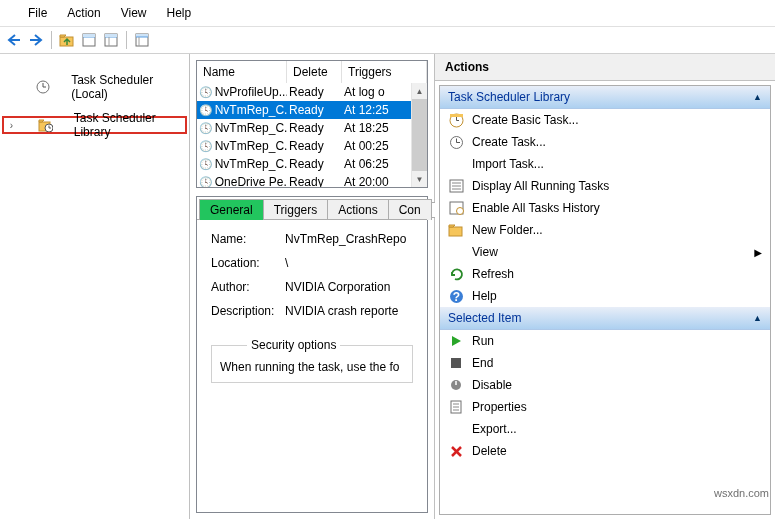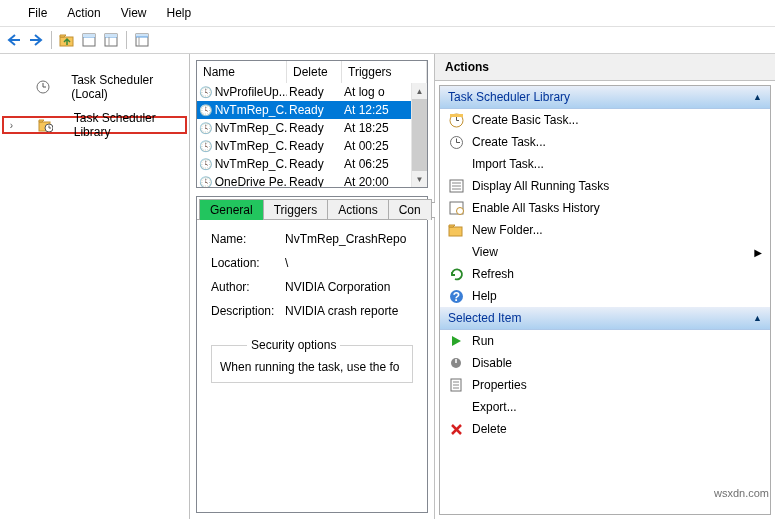--- a/index.html
+++ b/index.html
@@ -331,20 +331,28 @@
       <div class="action-item">
         <span class="icon">
             <svg width="12" height="12">
               <path d="M2 1 L11 6 L2 11 Z" fill="#2aa62a"></path>
             </svg>
           </span>
         <span>Run</span>
       </div>
       <div class="action-item">
         <span class="icon">
+            <svg width="12" height="12">
+              <rect x="1" y="1" width="10" height="10" fill="#555"></rect>
+            </svg>
+          </span>
+        <span>End</span>
+      </div>
+      <div class="action-item">
+        <span class="icon">
             <svg width="14" height="14">
               <circle cx="7" cy="7" r="5" fill="#888"></circle>
               <path d="M7 3 L7 7" stroke="#fff" stroke-width="1.5"></path>
             </svg>
           </span>
         <span>Disable</span>
       </div>
       <div class="action-item">
         <span class="icon">
             <svg width="14" height="14">

